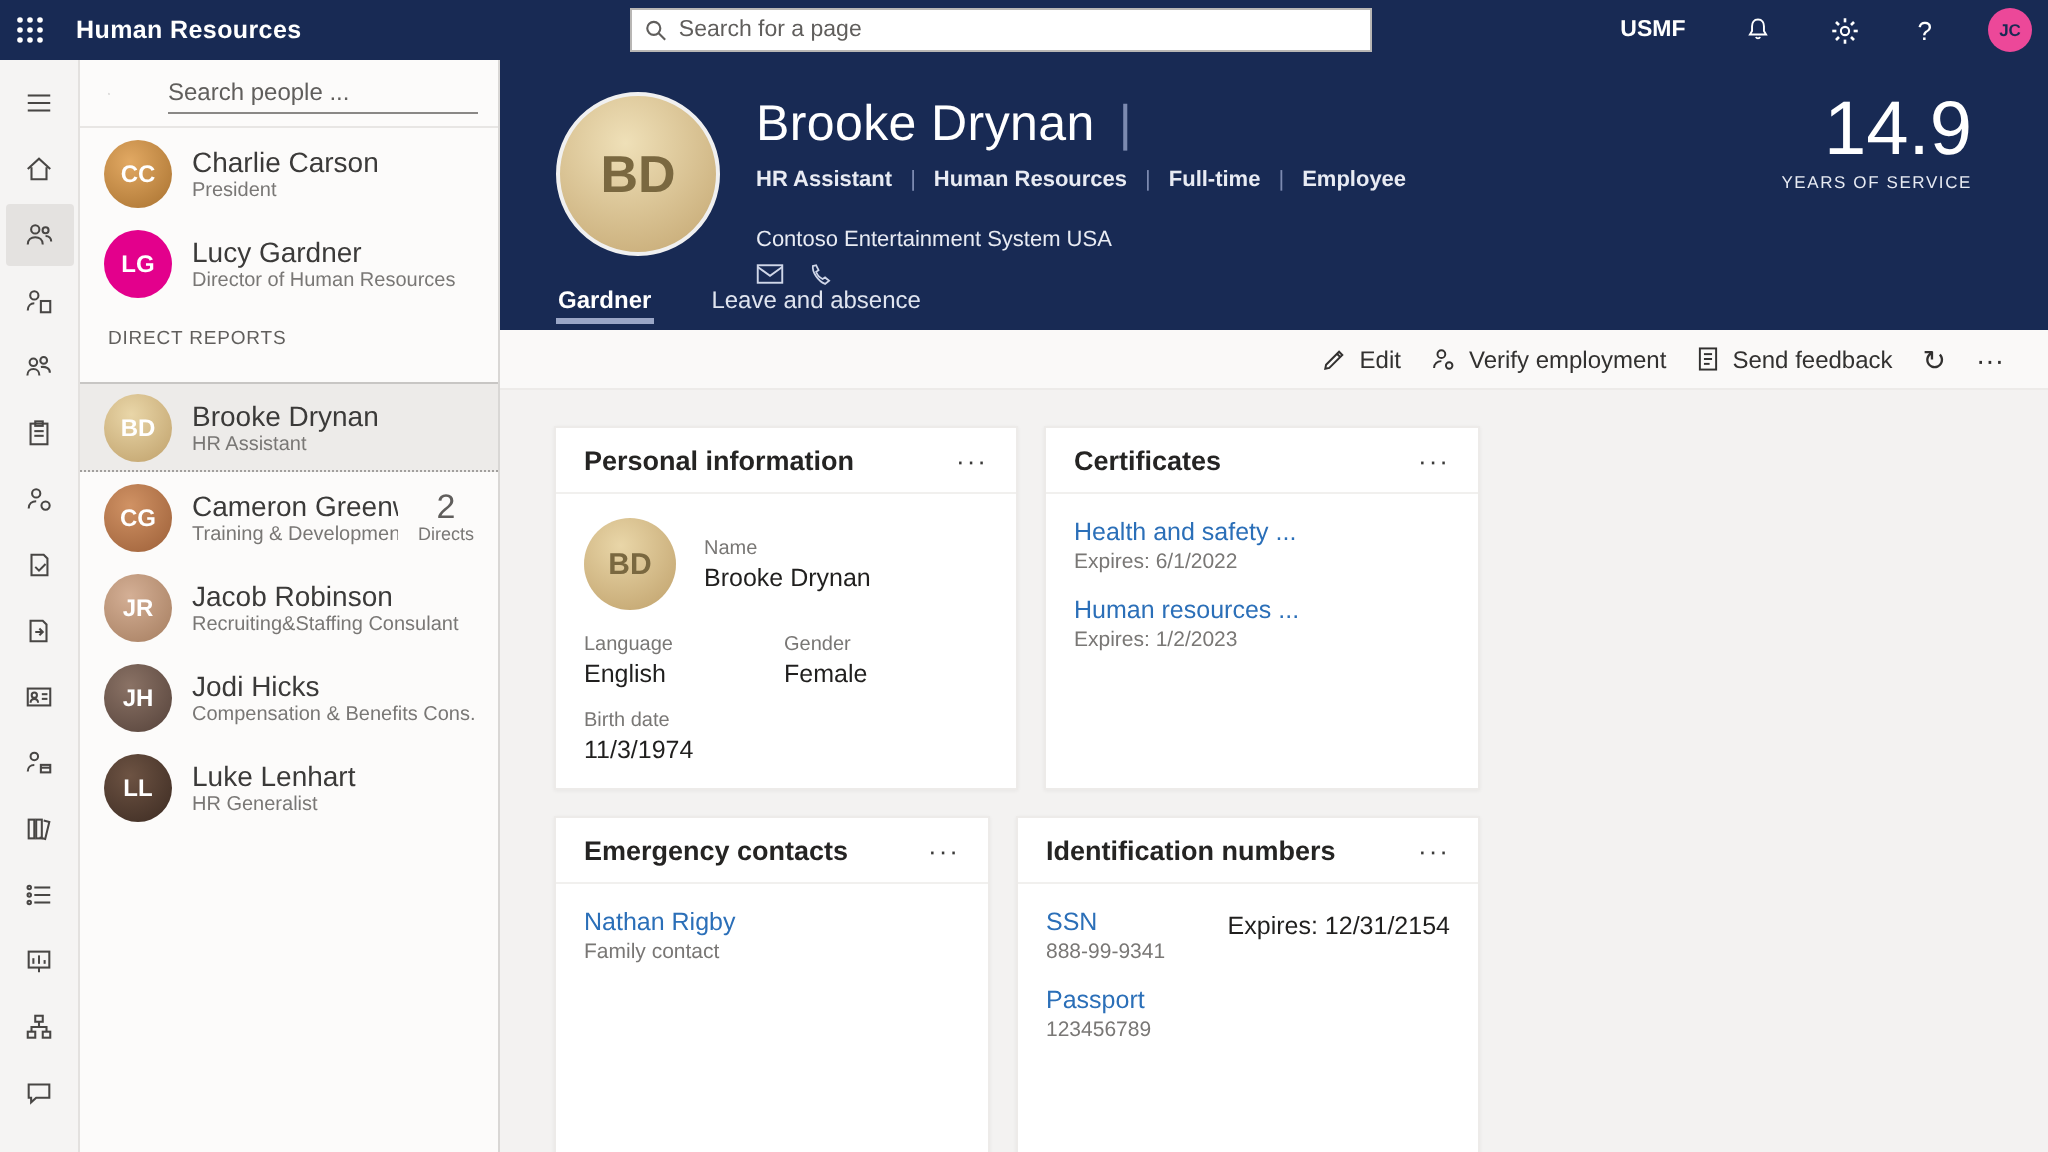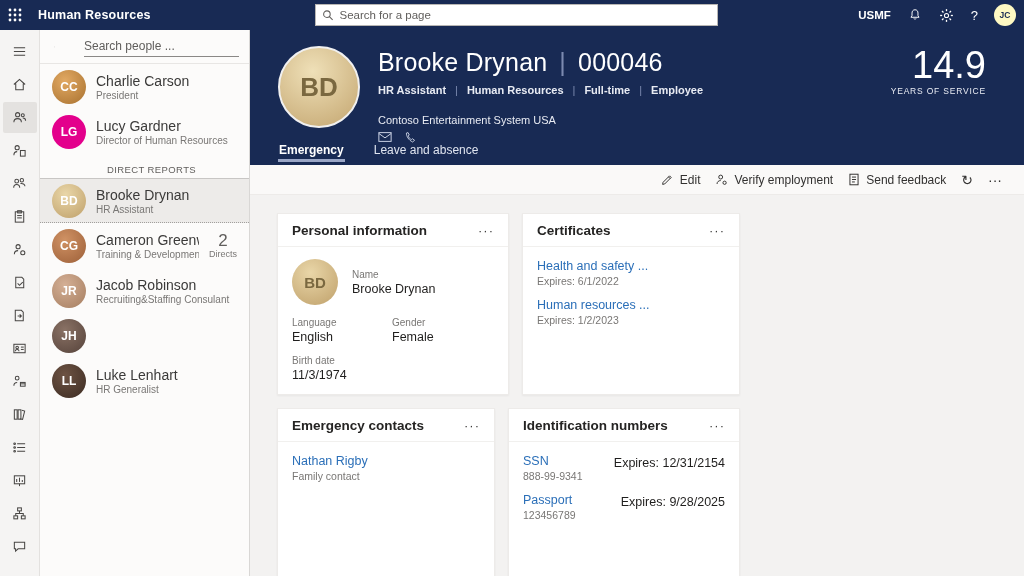--- a/index.html
+++ b/index.html
@@ -4,30 +4,30 @@
 <style>
   * { margin:0; padding:0; box-sizing:border-box; }
   html,body { width:1024px; height:576px; overflow:hidden;
     font-family:"Liberation Sans","DejaVu Sans",sans-serif; background:#f3f2f1; }
 
   
   .topbar { position:absolute; left:0; top:0; width:1024px; height:30px;
     background:#182a54; display:flex; align-items:center; color:#fff; z-index:10; }
   .waffle { width:30px; height:30px; display:flex; align-items:center; justify-content:center; cursor:pointer; }
   .app-title { font-size:12.5px; font-weight:bold; margin-left:8px; letter-spacing:.2px; }
-  .top-search { position:absolute; left:315px; top:4px; width:403px; height:22px;
+  .top-search { position:absolute; left:315px; top:4px; width:371px; height:22px;
     background:#fff; border:1px solid #b8b6b4; display:flex; align-items:center; padding:0 6px; }
   .top-search input { border:none; outline:none; width:100%; font-size:11.5px; color:#323130;
     font-family:inherit; background:transparent; margin-left:6px; }
   .top-search input::placeholder { color:#605e5c; }
-  .topbar-right { position:absolute; right:8px; top:0; height:30px; display:flex; align-items:center; gap:16px; }
+  .topbar-right { position:absolute; right:8px; top:0; height:30px; display:flex; align-items:center; gap:28px; }
   .company-picker { font-size:11.5px; font-weight:bold; cursor:pointer; }
   .tb-icon { width:16px; height:16px; display:flex; align-items:center; justify-content:center; cursor:pointer; }
   .help-q { font-size:13px; cursor:pointer; }
-  .avatar-jc { width:22px; height:22px; border-radius:50%; background:#fef9c3; color:#182a54;
+  .avatar-jc { width:22px; height:22px; border-radius:50%; background:#ec4899; color:#182a54;
     font-size:8.5px; font-weight:bold; display:flex; align-items:center; justify-content:center; cursor:pointer; }
 
   
   .rail { position:absolute; left:0; top:30px; width:40px; height:546px; background:#f5f4f3;
     border-right:1px solid #e3e1df; display:flex; flex-direction:column; align-items:center; padding-top:6px; }
   .rail-item { width:34px; height:31px; display:flex; align-items:center; justify-content:center;
     cursor:pointer; border-radius:2px; margin-bottom:2px; color:#484644; }
   .rail-item.sel { background:#e4e2e0; }
   .rail-item svg { stroke:#484644; fill:none; stroke-width:1.1; }
 
@@ -41,21 +41,21 @@
   .person-row { height:45px; display:flex; align-items:center; gap:10px; padding:0 8px 0 12px; cursor:pointer; }
   .person-row.sel { background:#edebe9; border-top:1px solid #c8c6c4; border-bottom:1px dotted #a19f9d; }
   .p-avatar { width:34px; height:34px; min-width:34px; border-radius:50%; color:#fff; font-size:12px;
     display:flex; align-items:center; justify-content:center; font-weight:bold; }
   .p-text { flex:1; overflow:hidden; }
   .p-name { font-size:14px; color:#3b3a39; white-space:nowrap; overflow:hidden; }
   .p-title { font-size:10px; color:#797775; white-space:nowrap; overflow:hidden; margin-top:1px; }
   .p-badge { text-align:center; margin-right:4px; }
   .p-badge .num { font-size:17px; color:#605e5c; line-height:16px; }
   .p-badge .lbl { font-size:9px; color:#797775; }
-  .section-label { font-size:9.5px; color:#605e5c; letter-spacing:.4px; padding:10px 0 3px 14px;text-align:center; }
+  .section-label { font-size:9.5px; color:#605e5c; letter-spacing:.4px; padding:10px 0 16px 14px; }
   .people-scroll-thumb { position:absolute; right:1px; top:138px; width:3px; height:72px; background:#9b99
 97; border-radius:2px; }
 
   
   .main { position:absolute; left:250px; top:30px; width:774px; height:546px; }
   .emp-header { position:relative; height:135px; background:#182a54; color:#fff; }
   .emp-avatar { position:absolute; left:28px; top:16px; width:82px; height:82px; border-radius:50%;
     border:2px solid #f0f0f0; display:flex; align-items:center; justify-content:center;
     font-size:26px; font-weight:bold; color:#7a6840; }
   .emp-info { position:absolute; left:128px; top:18px; }
@@ -328,20 +328,24 @@
   <div class="person-row">
     <div class="p-avatar" style="background:radial-gradient(circle at 38% 32%,#d4af95,#a57d5f)">JR</div>
     <div class="p-text">
       <div class="p-name">Jacob Robinson</div>
       <div class="p-title">Recruiting&amp;Staffing Consulant</div>
     </div>
   </div>
 
   <div class="person-row">
     <div class="p-avatar" style="background:radial-gradient(circle at 38% 32%,#8a7265,#55423a)">JH</div>
+    <div class="p-text">
+      <div class="p-name">Jodi Hicks</div>
+      <div class="p-title">Compensation &amp; Benefits Cons.</div>
+    </div>
   </div>
 
   <div class="person-row">
     <div class="p-avatar" style="background:radial-gradient(circle at 38% 32%,#6d5343,#3c2b22)">LL</div>
     <div class="p-text">
       <div class="p-name">Luke Lenhart</div>
       <div class="p-title">HR Generalist</div>
     </div>
   </div>
 
@@ -349,21 +353,20 @@
 </div>
 
 <div class="main">
 
   <div class="emp-header">
     <div class="emp-avatar" style="background:radial-gradient(circle at 42% 30%,#efe0b8,#c3a56f); border:2px solid #f0f0f0">BD</div>
     <div class="emp-info">
       <div class="emp-name-line">
         <span>Brooke Drynan</span>
         <span class="sep">|</span>
-        <span>000046</span>
       </div>
       <div class="emp-details">
         <span>HR Assistant</span>
         <span class="sep">|</span>
         <span>Human Resources</span>
         <span class="sep">|</span>
         <span>Full-time</span>
         <span class="sep">|</span>
         <span>Employee</span>
       </div>
@@ -376,21 +379,21 @@
         <svg width="13" height="13" viewBox="0 0 16 16">
           <path d="M3 2.5 C2.5 6 6 11.5 10.5 13.5 L13 11.5 L10.5 9.5 L9 10.5 C7 9.5 5.5 7.5 5 6 L6.5 5 L5 2 Z"></path>
         </svg>
       </div>
     </div>
     <div class="metric">
       <div class="metric-value">14.9</div>
       <div class="metric-label">YEARS OF SERVICE</div>
     </div>
     <div class="tabs">
-      <div class="tab active">Emergency</div>
+      <div class="tab active">Gardner</div>
       <div class="tab">Leave and absence</div>
     </div>
   </div>
 
   <div class="toolbar">
     <div class="tool-btn">
       <svg width="13" height="13" viewBox="0 0 16 16">
         <path d="M2.5 11.5 L10.5 3.5 L12.5 5.5 L4.5 13.5 L2 14 Z"></path>
           <line x1="9.2" y1="4.8" x2="11.2" y2="6.8"></line>
       </svg>
@@ -490,19 +493,18 @@
             <div class="link">SSN</div>
             <div class="link-sub">888-99-9341</div>
           </div>
           <div class="id-right">Expires: 12/31/2154</div>
         </div>
         <div class="id-row">
           <div>
             <div class="link">Passport</div>
             <div class="link-sub">123456789</div>
           </div>
-          <div class="id-right">Expires: 9/28/2025</div>
         </div>
       </div>
     </div>
 
   </div>
 </div>
 
 </body></html>

